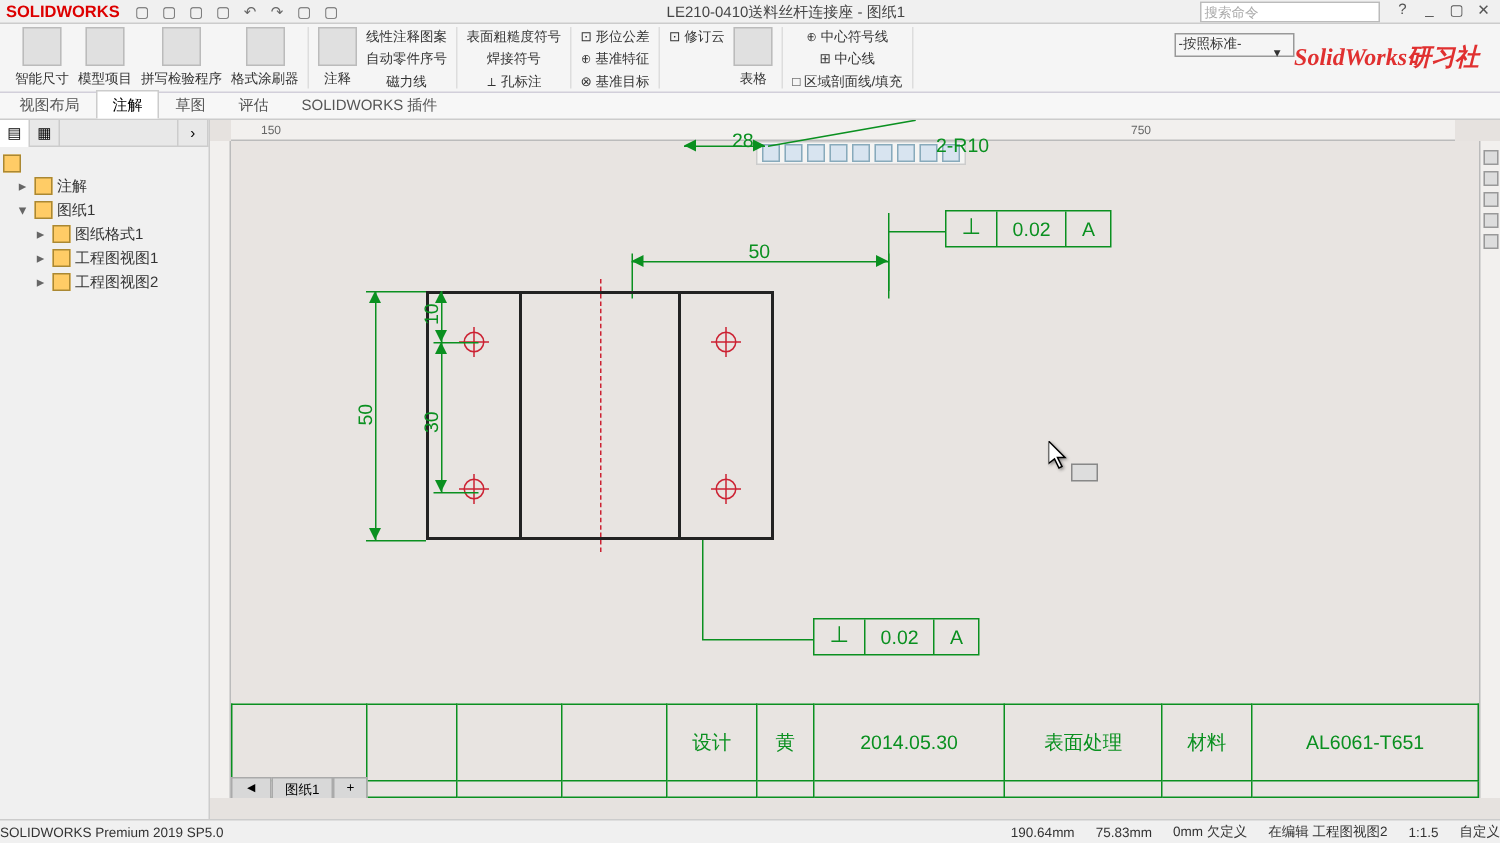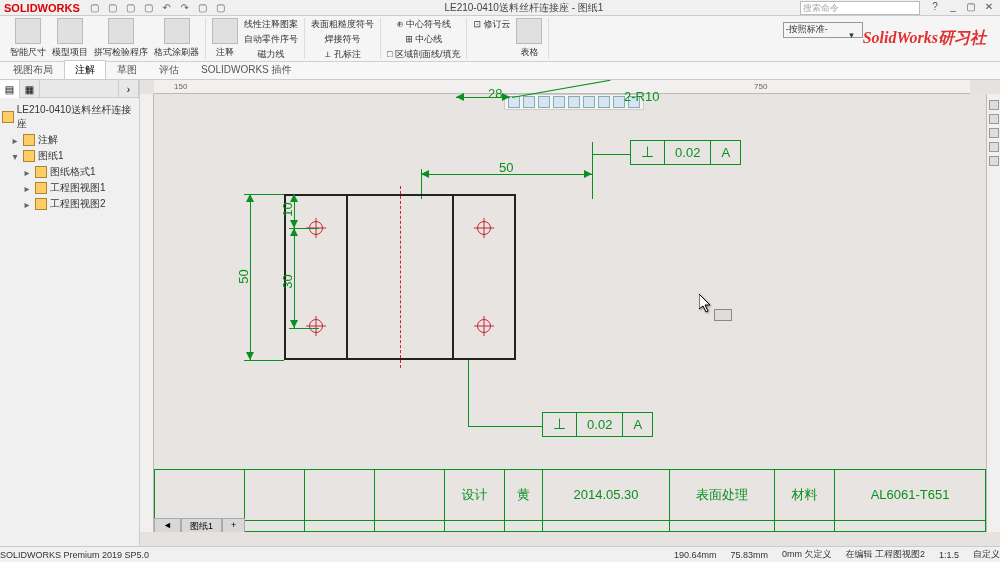--- a/index.html
+++ b/index.html
@@ -151,33 +151,40 @@
   </div>
   <div class="ribbon-group">
     <div style="display:flex;flex-direction:column;gap:2px;">
       <div class="ribbon-item">表面粗糙度符号</div>
       <div class="ribbon-item">焊接符号</div>
       <div class="ribbon-item">⊥ 孔标注</div>
     </div>
   </div>
   <div class="ribbon-group">
     <div style="display:flex;flex-direction:column;gap:2px;">
+      <div class="ribbon-item">⊡ 形位公差</div>
+      <div class="ribbon-item">⊕ 基准特征</div>
+      <div class="ribbon-item">⊗ 基准目标</div>
+    </div>
+  </div>
+  <div class="ribbon-group">
+    <div style="display:flex;flex-direction:column;gap:2px;">
+      <div class="ribbon-item">⊡ 修订云</div>
+    </div>
+    <div class="ribbon-item big">
+        <span class="ico"></span>
+        <span>表格</span>
+      </div>
+  </div>
+  <div class="ribbon-group">
+    <div style="display:flex;flex-direction:column;gap:2px;">
       <div class="ribbon-item">⊕ 中心符号线</div>
       <div class="ribbon-item">⊞ 中心线</div>
       <div class="ribbon-item">□ 区域剖面线/填充</div>
     </div>
-  </div>
-  <div class="ribbon-group">
-    <div style="display:flex;flex-direction:column;gap:2px;">
-      <div class="ribbon-item">⊡ 修订云</div>
-    </div>
-    <div class="ribbon-item big">
-        <span class="ico"></span>
-        <span>表格</span>
-      </div>
   </div>
   <div class="spacer"></div>
   <div class="std-select" style="position:relative;"><span>-按照标准-</span><span class="caret">▾</span></div>
   <div class="watermark">SolidWorks研习社</div>
 </div>
 
 <div class="tabstrip">
   <div class="tab">视图布局</div>
   <div class="tab active">注解</div>
   <div class="tab">草图</div>
@@ -189,21 +196,20 @@
   <div class="sidebar">
     <div class="sidebar-tabs">
       <span class="active">▤</span>
       <span>▦</span>
       <span style="flex:1"></span>
       <span>›</span>
     </div>
     <div class="tree">
       <div class="tree-row">
           <span class="ico"></span>
-          <span>LE210-0410送料丝杆连接座</span>
         </div>
       <div class="tree-row lvl1">
           <span class="toggle">▸</span>
           <span class="ico"></span>
           <span>注解</span>
         </div>
       <div class="tree-row lvl1">
           <span class="toggle">▾</span>
           <span class="ico"></span>
           <span>图纸1</span>

